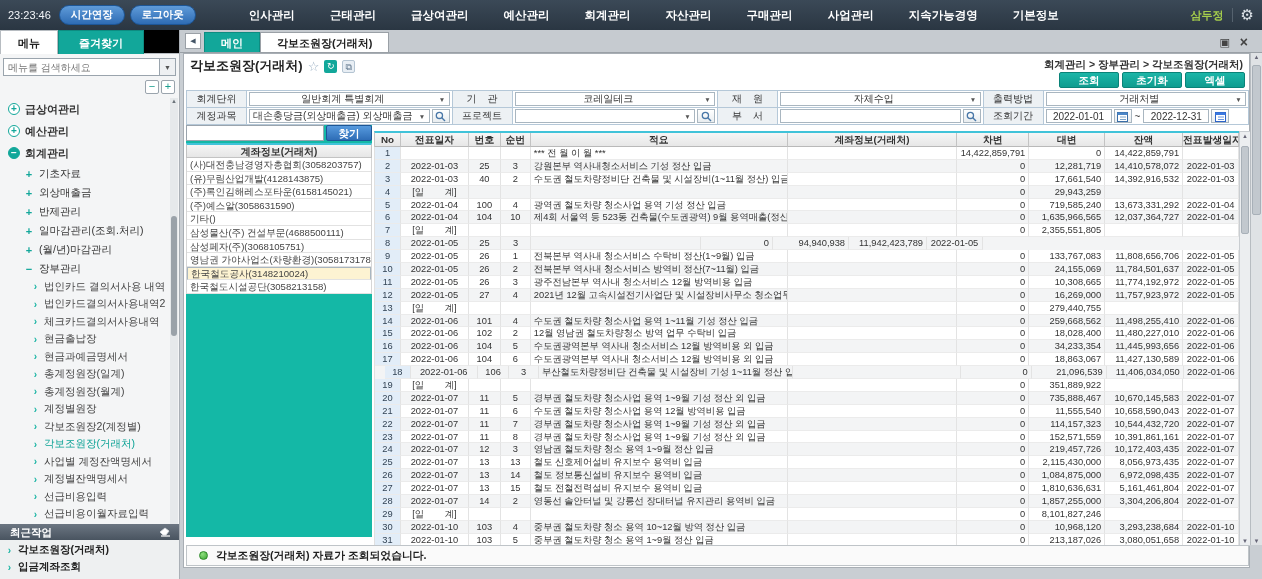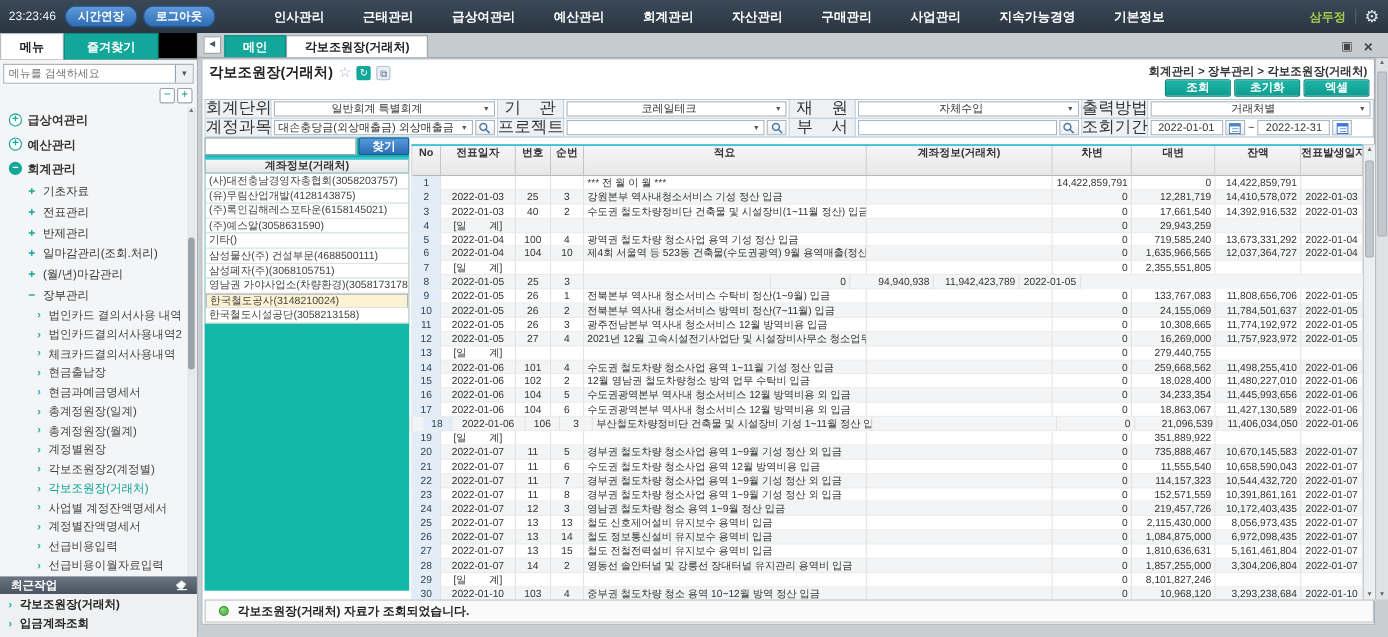--- a/index.html
+++ b/index.html
@@ -70,21 +70,21 @@
   .t-ico.popup{background:#e8eef4;color:#5b7288;border:1px solid #b4c4d2;}
   .breadcrumb{position:absolute;right:6px;top:4px;font-size:10.5px;color:#333;font-weight:bold;}
   .btn-row{position:absolute;right:4px;top:18px;display:flex;gap:3px;}
   .tbtn{width:60px;height:16px;background:linear-gradient(#1cb6a8,#0f9c8f);border:1px solid #0a8378;color:#fff;
     font-size:10.5px;font-weight:bold;text-align:center;line-height:15px;border-radius:2px;cursor:pointer;}
 
   
   .filters{position:absolute;left:2px;top:36px;width:1063px;border-top:1px solid #b5c8d8;border-left:1px solid #b5c8d8;}
   .frow{display:flex;height:17px;}
   .flabel{width:60px;background:#edf1f4;border-right:1px solid #b5c8d8;border-bottom:1px solid #b5c8d8;
-    font-size:15px;color:#333;text-align:center;line-height:16px;white-space:pre;}
+    font-size:10px;color:#333;text-align:center;line-height:16px;white-space:pre;}
   .ffield{flex:1;border-right:1px solid #b5c8d8;border-bottom:1px solid #b5c8d8;background:#fff;display:flex;align-items:center;padding:1px 2px;gap:2px;}
   .sel{flex:1;height:14px;border:1px solid #a9b6c0;display:flex;align-items:center;background:#fff;cursor:pointer;min-width:0;}
   .sel .sv{flex:1;text-align:center;font-size:10px;color:#333;white-space:nowrap;overflow:hidden;}
   .sel .sa{width:13px;font-size:6.5px;color:#555;text-align:center;}
   .mini{width:18px;height:14px;border:1px solid #a9b6c0;background:linear-gradient(#fff,#e9edf0);display:flex;align-items:center;justify-content:center;cursor:pointer;}
   .dinput{width:66px;height:14px;border:1px solid #a9b6c0;font-size:10px;text-align:center;color:#333;outline:none;}
   .tilde{font-size:10px;color:#444;padding:0 1px;}
   .txt{flex:1;height:14px;border:1px solid #a9b6c0;font-size:10px;padding:0 3px;outline:none;min-width:0;}
 
   
@@ -96,21 +96,21 @@
   .vhead{margin-top:2px;height:15px;background:linear-gradient(#f5f5f5,#e6e6e6);border:1px solid #c3c3c3;border-top:2px solid #41c3d9;
     font-size:10px;font-weight:bold;text-align:center;line-height:13px;color:#333;}
   .vlist{border-left:1px solid #d6d6d6;border-right:1px solid #d6d6d6;}
   .vitem{height:13.6px;line-height:13.6px;border-bottom:1px solid #e2e2e2;font-size:9.6px;color:#444;
     padding-left:3px;white-space:nowrap;overflow:hidden;cursor:pointer;background:#fff;}
   .vitem.sel{background:#fdf3d2;}
 
   
   .grid{position:absolute;left:190px;top:77px;width:865px;}
   .ghead{display:flex;border-top:2px solid #41c3d9;border-left:1px solid #c3c3c3;}
-  .gh{height:27px;background:linear-gradient(#f6f6f6,#e7e7e7);border-right:1px solid #c3c3c3;border-bottom:1px solid #b9b9b9;
+  .gh{height:14px;background:linear-gradient(#f6f6f6,#e7e7e7);border-right:1px solid #c3c3c3;border-bottom:1px solid #b9b9b9;
     font-size:9.8px;font-weight:bold;color:#333;text-align:center;line-height:13px;white-space:nowrap;overflow:hidden;cursor:pointer;}
   .grow{display:flex;border-left:1px solid #e0e0e0;background:#fff;cursor:pointer;}
   .grow.alt{background:#f3f4f5;}
   .gcell{height:12.9px;line-height:12.9px;border-right:1px solid #e3e3e3;border-bottom:1px solid #ebebeb;
     font-size:9.3px;color:#333;white-space:pre;overflow:hidden;}
   .gcell.ac{text-align:center;}
   .gcell.al{text-align:left;padding-left:3px;}
   .gcell.ar{text-align:right;padding-right:3px;}
   .gcell.noc{background:#e2edf8;color:#345;text-align:center;}
 
@@ -184,21 +184,21 @@
         <div class="tnode lv0">
           <span class="tico minus-circle">−</span>
           <span class="tlabel">회계관리</span>
         </div>
         <div class="tnode lv1">
           <span class="tico plus">+</span>
           <span class="tlabel">기초자료</span>
         </div>
         <div class="tnode lv1">
           <span class="tico plus">+</span>
-          <span class="tlabel">전표관리</span>
+          <span class="tlabel">외상매출금</span>
         </div>
         <div class="tnode lv1">
           <span class="tico plus">+</span>
           <span class="tlabel">반제관리</span>
         </div>
         <div class="tnode lv1">
           <span class="tico plus">+</span>
           <span class="tlabel">일마감관리(조회.처리)</span>
         </div>
         <div class="tnode lv1">

